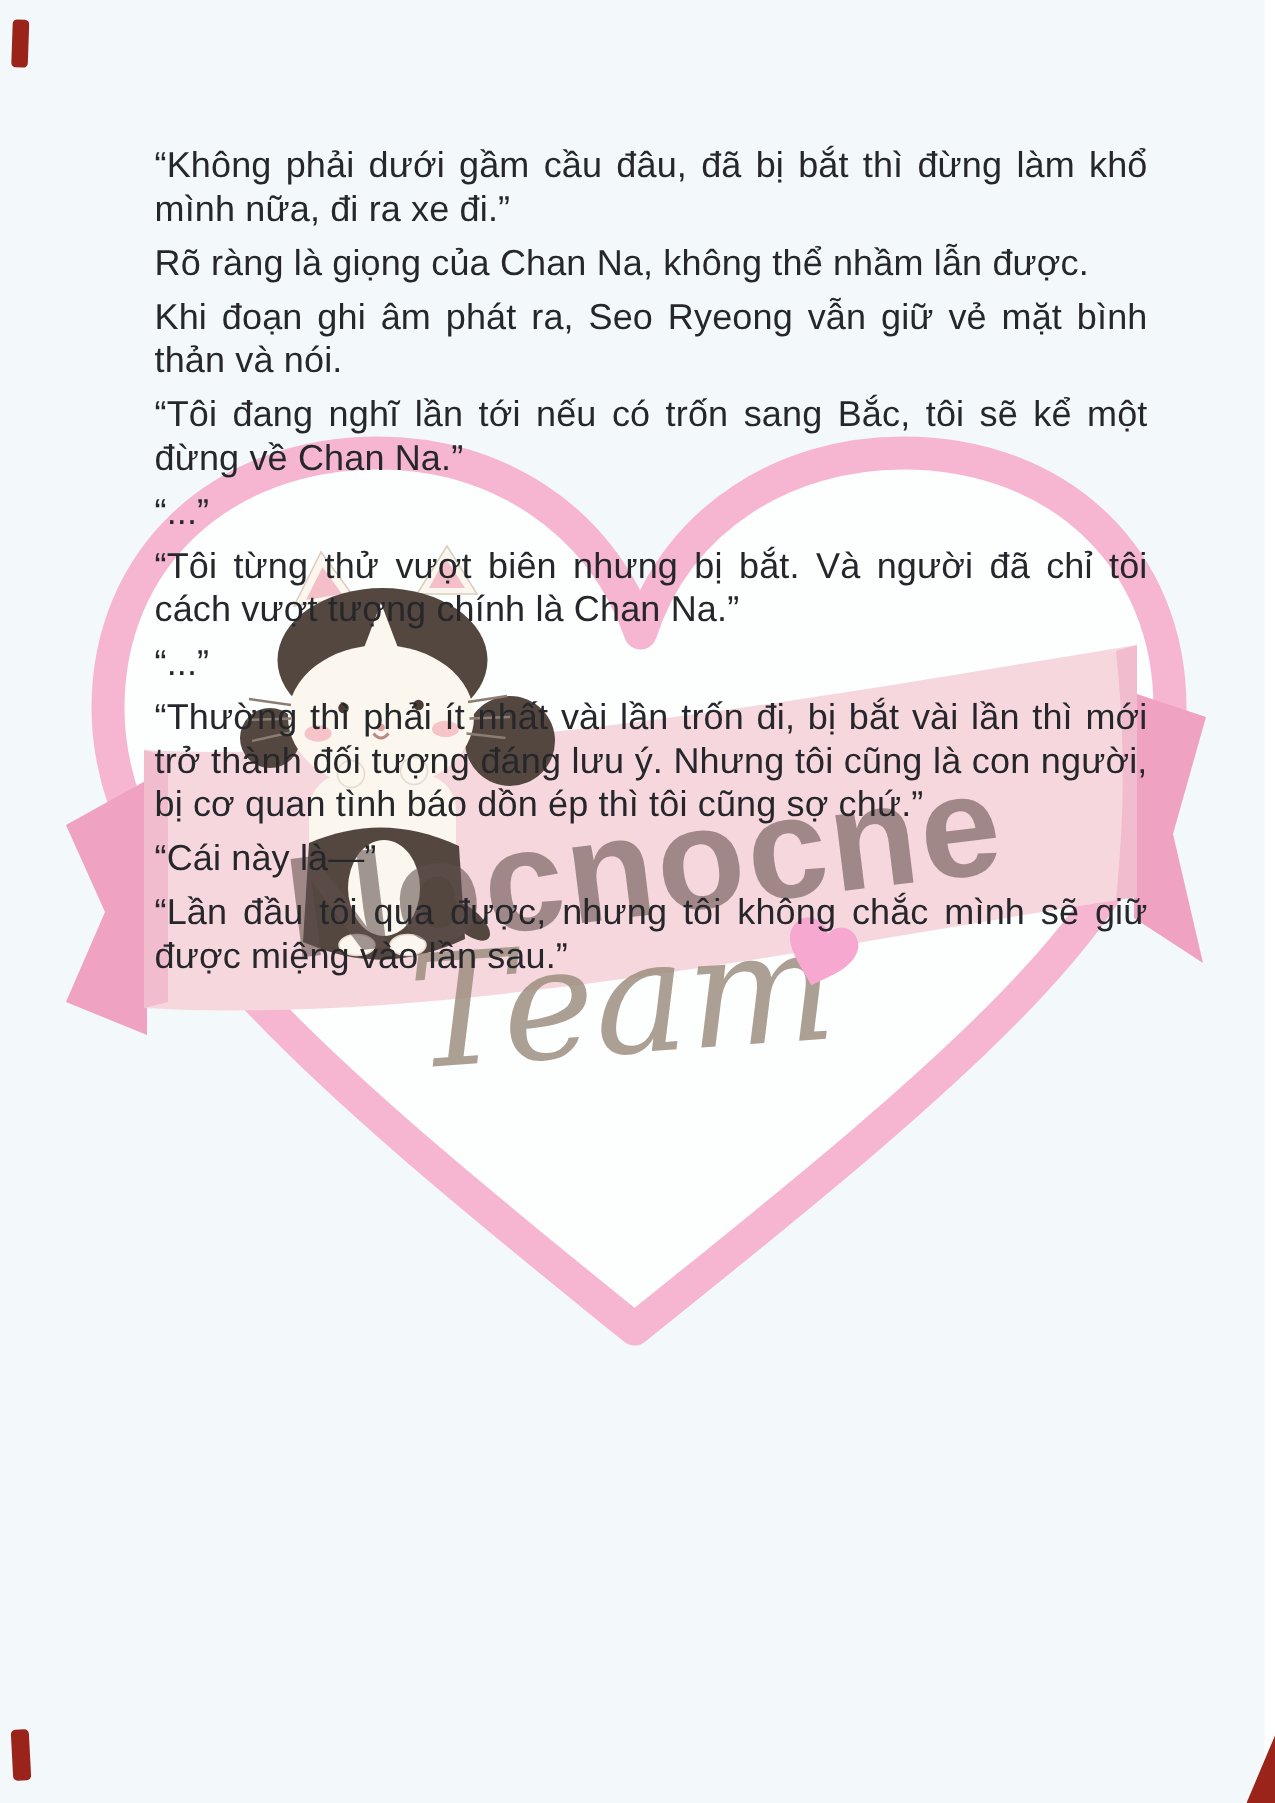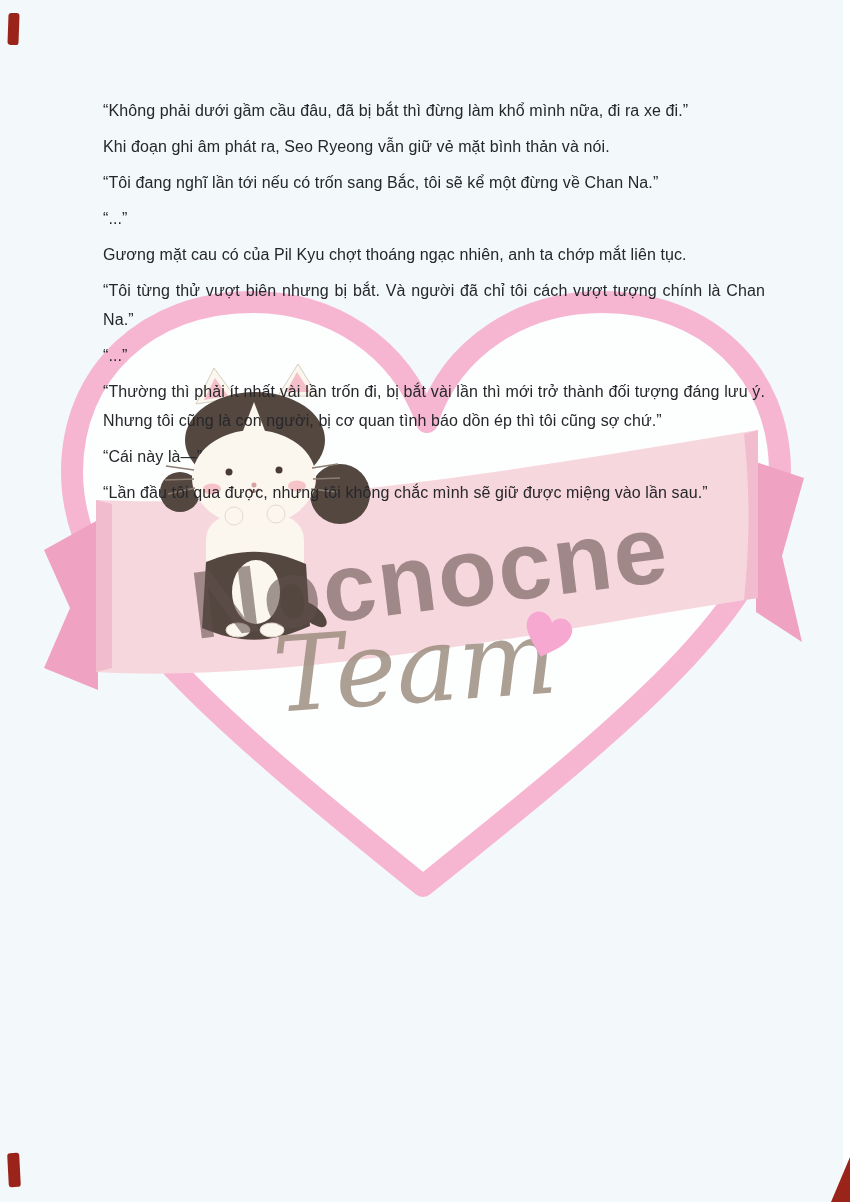--- a/index.html
+++ b/index.html
@@ -3,21 +3,21 @@
 <meta charset="utf-8">
 <style>
   html,body{margin:0;padding:0;}
   body{width:850px;height:1202px;background:#f3f8fa;overflow:hidden;
        font-family:"Liberation Sans","DejaVu Sans",sans-serif;}
   .page{position:relative;width:850px;height:1202px;background:#f3f8fa;}
   .edge-strip{position:absolute;top:0;right:0;width:7px;height:1202px;background:#ffffff;}
   .watermark{position:absolute;left:0;top:0;z-index:1;}
   .text-block{
     position:absolute;left:103px;top:96px;width:662px;z-index:3;
-    color:#26272b;font-size:16px;line-height:29px;letter-spacing:0.1px;
+    color:#26272b;font-size:24px;line-height:29px;letter-spacing:0.1px;
   }
   .text-block p{margin:0 0 7px 0;text-align:justify;}
   .corner-mark{position:absolute;background:#9b241a;z-index:4;}
   .corner-tl{left:8px;top:13px;width:11px;height:32px;border-radius:3px;transform:rotate(2deg);}
   .corner-bl{left:8px;top:1153px;width:12px;height:34px;border-radius:3px;transform:rotate(-3deg);}
   .corner-br{right:0;bottom:0;width:19px;height:45px;background:#9b241a;
              clip-path:polygon(100% 0,100% 100%,0 100%);}
   .logo-word{font-family:"Liberation Sans",sans-serif;font-weight:bold;}
   .script-word{font-family:"DejaVu Serif","Liberation Serif",serif;font-style:italic;}
 </style>
@@ -85,24 +85,24 @@
     <text class="logo-word" x="430" y="610" font-size="96" letter-spacing="2" fill="rgba(96,80,76,0.58)" text-anchor="middle" transform="rotate(-7 430 580)">Nocnocne</text>
 
     <text class="script-word" x="415" y="702" font-size="104" fill="rgba(158,142,128,0.85)" text-anchor="middle" transform="rotate(-4 415 668)">Team</text>
 
     <path d="M548,622 C542,612 526,612 524,626 C522,638 540,650 548,658
          C558,648 572,638 570,624 C566,612 552,612 548,622 Z" fill="#f7a8d0" transform="rotate(18 548 635)"></path>
   </svg>
 
   <div class="text-block">
       <p>“Không phải dưới gầm cầu đâu, đã bị bắt thì đừng làm khổ mình nữa, đi ra xe đi.”</p>
+      <p>Rõ ràng là giọng của Chan Na, không thể nhầm lẫn được.</p>
       <p>Khi đoạn ghi âm phát ra, Seo Ryeong vẫn giữ vẻ mặt bình thản và nói.</p>
       <p>“Tôi đang nghĩ lần tới nếu có trốn sang Bắc, tôi sẽ kể một đừng về Chan Na.”</p>
       <p>“...”</p>
-      <p>Gương mặt cau có của Pil Kyu chợt thoáng ngạc nhiên, anh ta chớp mắt liên tục.</p>
       <p>“Tôi từng thử vượt biên nhưng bị bắt. Và người đã chỉ tôi cách vượt tượng chính là Chan Na.”</p>
       <p>“...”</p>
       <p>“Thường thì phải ít nhất vài lần trốn đi, bị bắt vài lần thì mới trở thành đối tượng đáng lưu ý. Nhưng tôi cũng là con người, bị cơ quan tình báo dồn ép thì tôi cũng sợ chứ.”</p>
       <p>“Cái này là—”</p>
       <p>“Lần đầu tôi qua được, nhưng tôi không chắc mình sẽ giữ được miệng vào lần sau.”</p>
     </div>
 
   <div class="edge-strip"></div>
   <div class="corner-mark corner-tl"></div>
   <div class="corner-mark corner-bl"></div>

